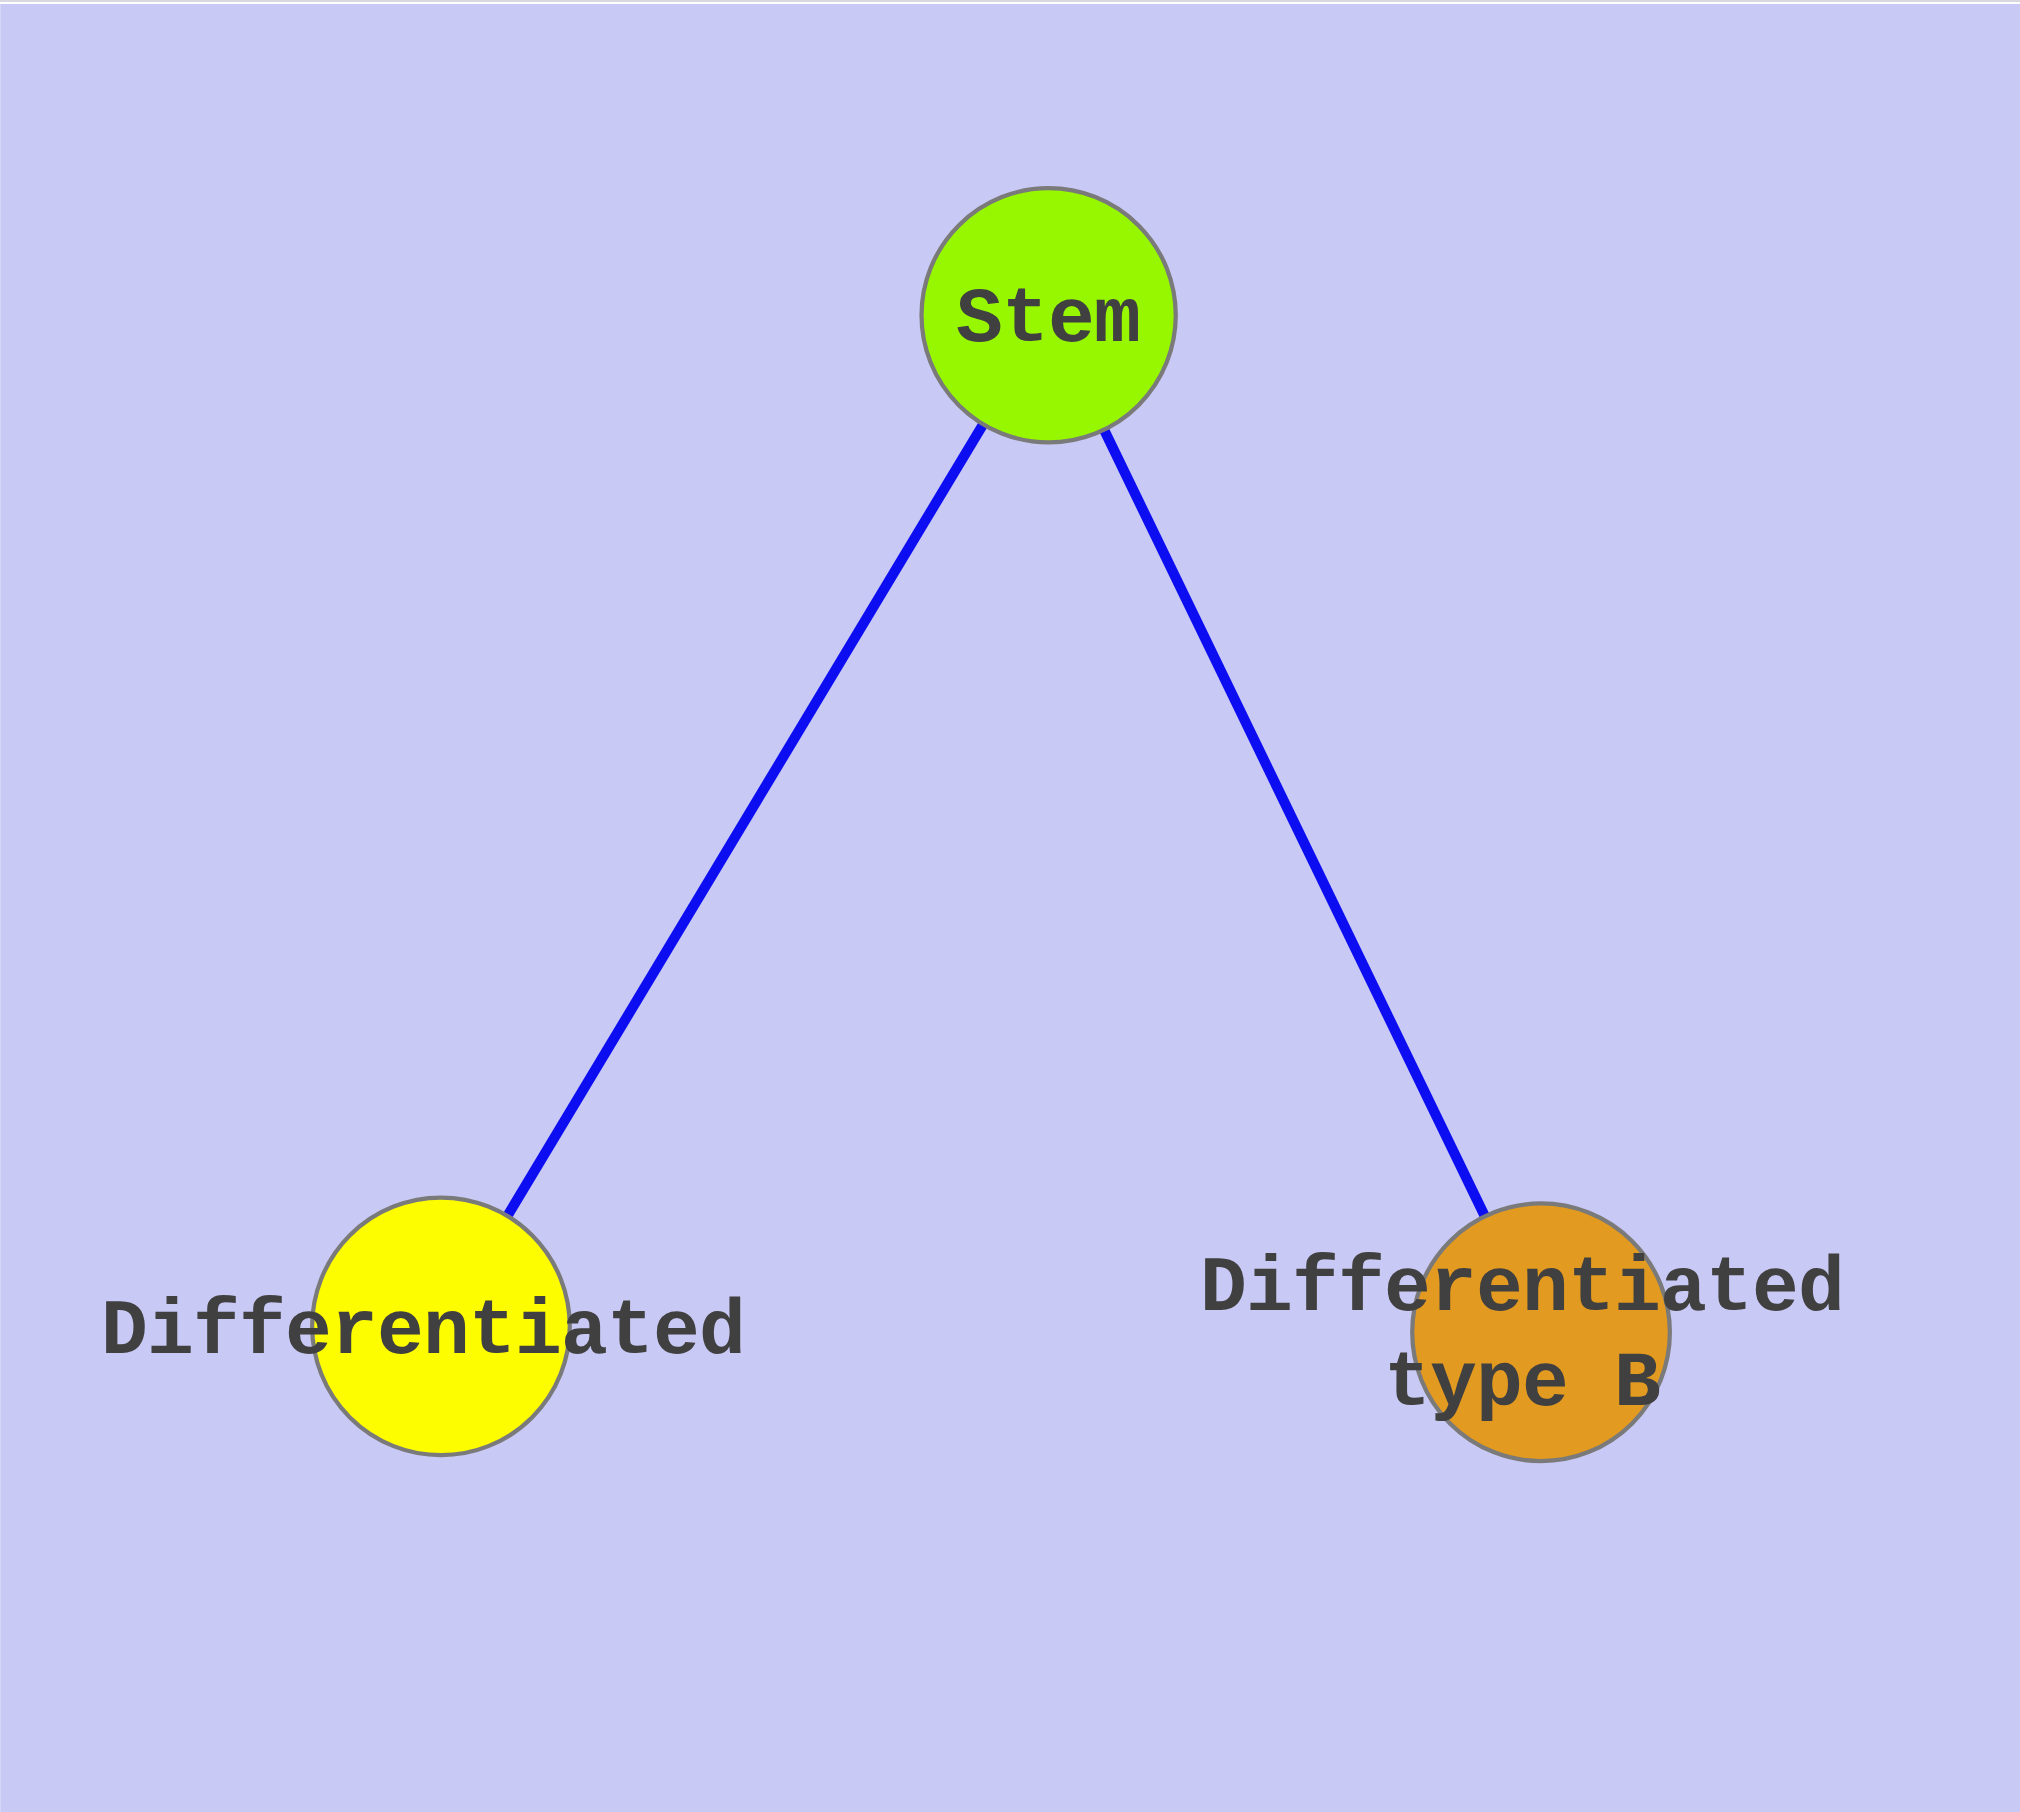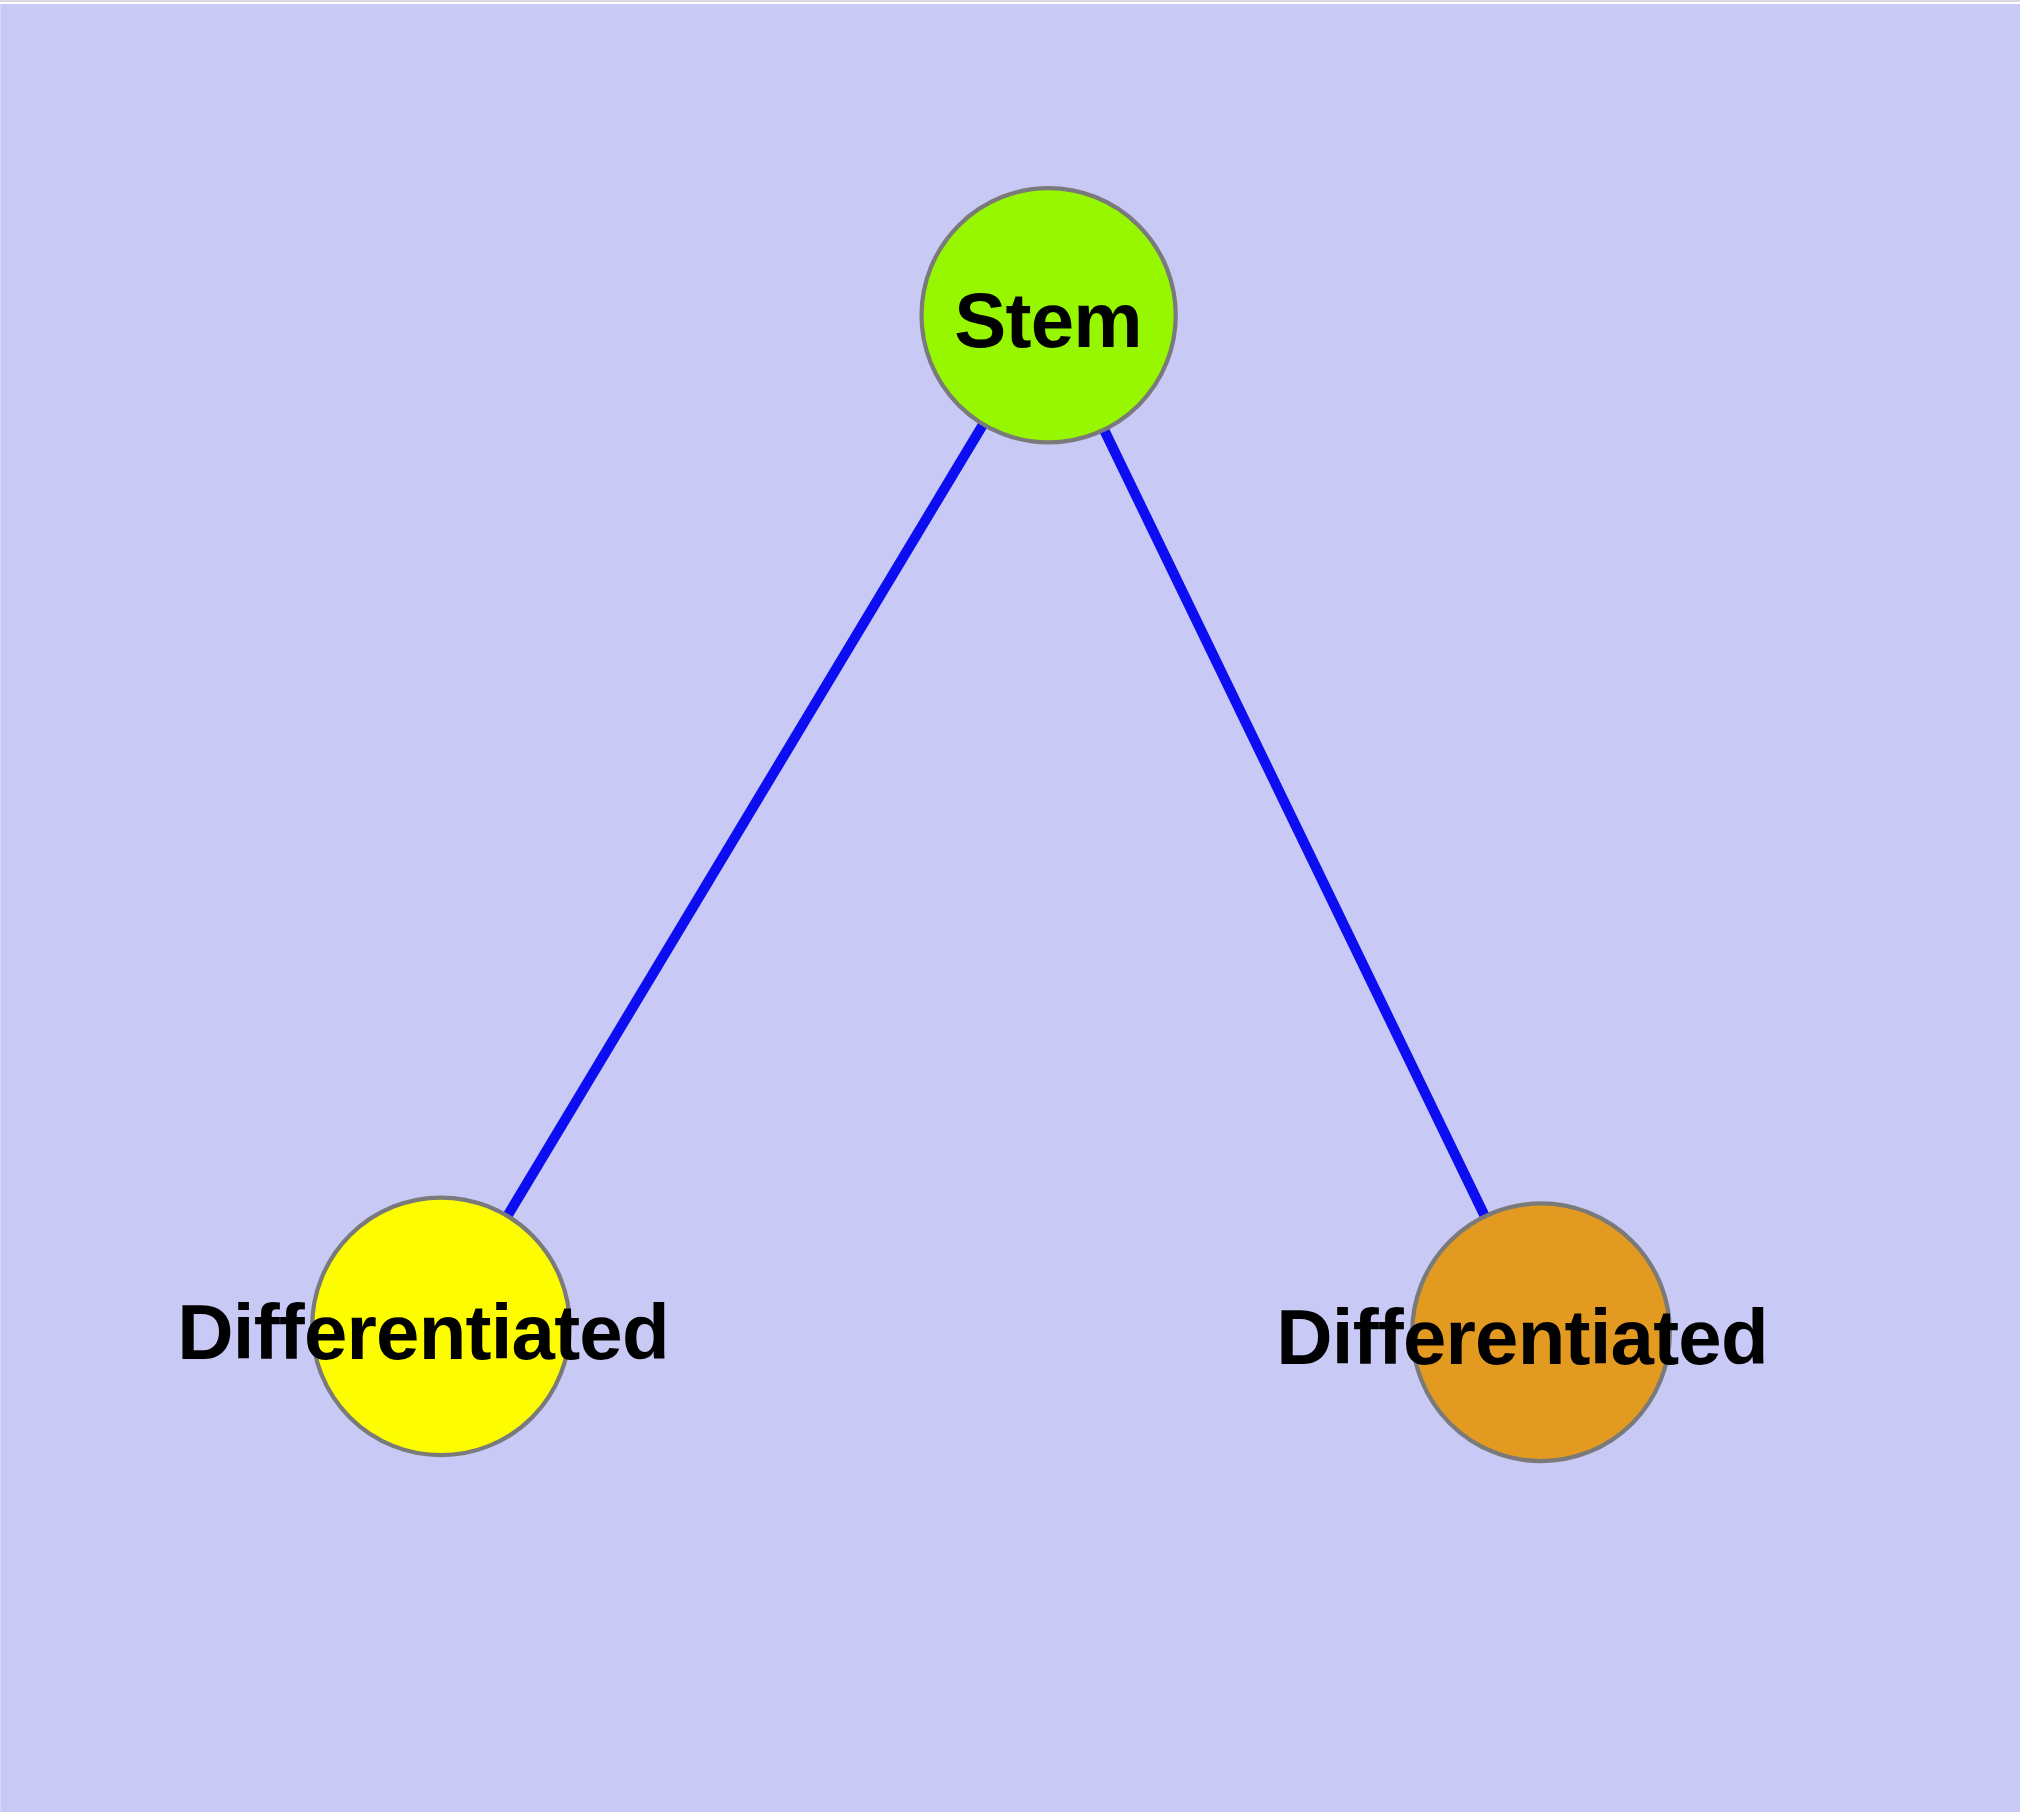--- a/index.html
+++ b/index.html
@@ -30,27 +30,28 @@
   .top-edge-highlight {
     position: absolute;
     left: 0; top: 1.7px;
     width: 100%; height: 2.5px;
     background: #ffffff;
     z-index: 3;
   }
   .node-label {
     position: absolute;
     transform: translate(-50%, -50%);
-    color: #000000;
+    color: #404040;
     font-weight: bold;
     font-size: 78px;
     text-align: center;
     white-space: nowrap;
     z-index: 2;
     letter-spacing: -0.8px;
+    font-family: Liberation Mono, monospace;
   }
   .node-label.two-line {
     line-height: 95px;
   }
   .stem-label {
     left: 1048px;
     top: 320px;
   }
   .type-a-label {
     left: 423px;
@@ -85,16 +86,17 @@
   </svg>
 
   <div class="node-label stem-label">Stem</div>
 
   <div class="node-label two-line type-a-label">
     <div>Differentiated</div>
   </div>
 
   <div class="node-label two-line type-b-label">
     <div>Differentiated</div>
+    <div>type B</div>
   </div>
 
 </div>
 
 
 </body></html>

